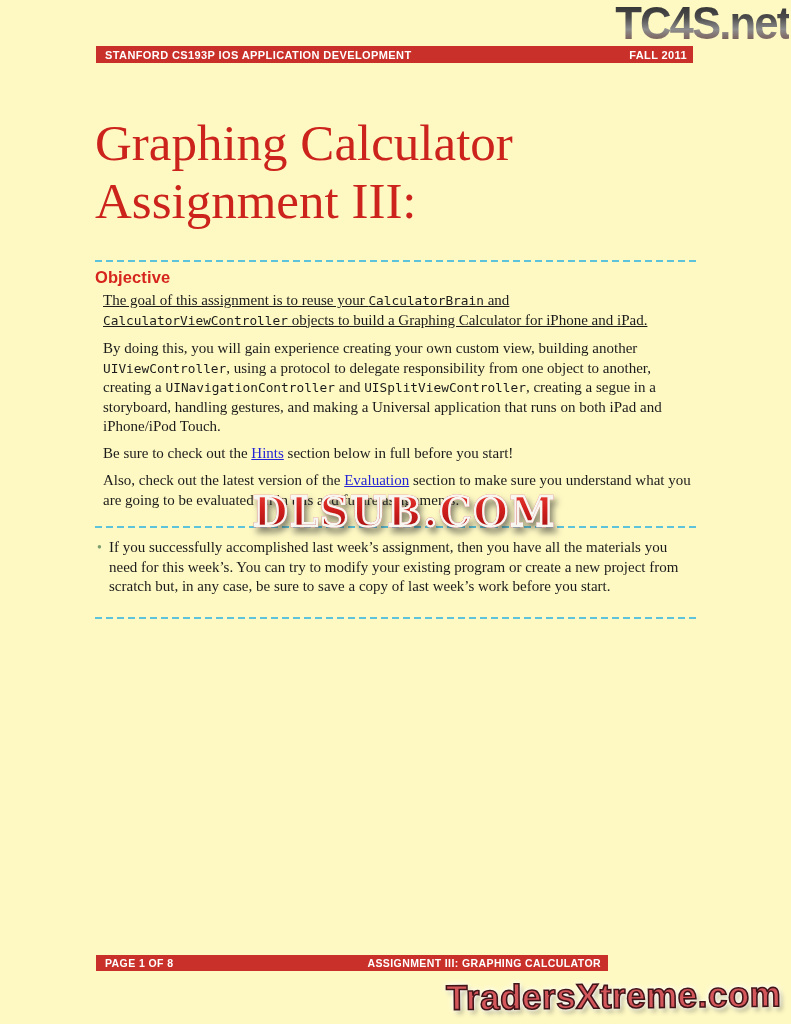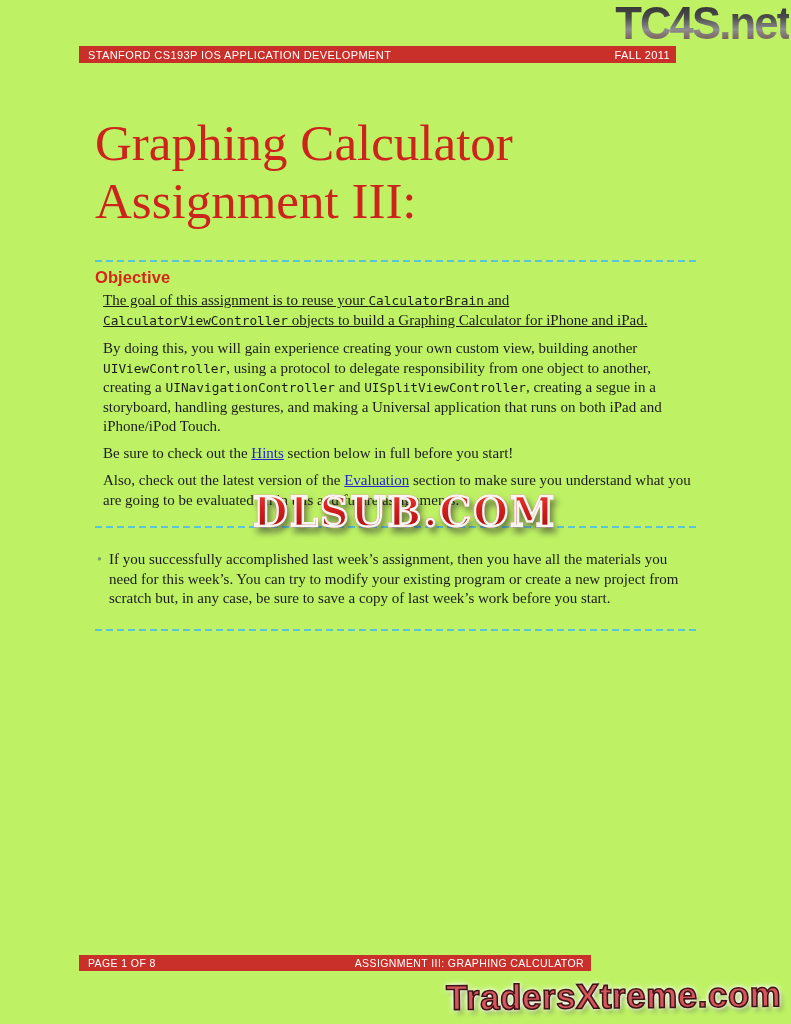--- a/index.html
+++ b/index.html
@@ -9,39 +9,39 @@
     --divider-blue:#5CC3DA;
     --link-blue:#2424D6;
     --bullet-green:#7C9E6E;
     --body-ink:#1b1b1b;
   }
   *{margin:0;padding:0;box-sizing:border-box;}
   html,body{background:#ffffff;}
   .page{
     position:relative;
     width:791px;height:1024px;
-    background:#bef264;
+    background:#fef9c3;
     overflow:hidden;
     font-family:"Liberation Serif", serif;
   }
   
   .top-logo{
     position:absolute; top:-4px; right:2px;
     font-family:"Liberation Sans", sans-serif;
     font-weight:bold; font-size:46px; letter-spacing:-2px;
     background:linear-gradient(180deg,#222 0%,#4c4c4c 40%,#8e8e8e 62%,#6b3c32 96%);
     -webkit-background-clip:text; background-clip:text; color:transparent;
     transform:scaleX(0.95); transform-origin:right top;
   }
   
   .bar{
-    position:absolute; left:79px;
+    position:absolute; left:96px;
     background:var(--bar-red); color:#fff;
     display:flex; justify-content:space-between; align-items:center;
-    font-family:"Liberation Sans", sans-serif; font-weight:normal;
+    font-family:"Liberation Sans", sans-serif; font-weight:bold;
     letter-spacing:.4px;
   }
   .header-bar{top:46px; width:597px; height:17px; font-size:11px; padding:0 6px 0 9px;}
   .footer-bar{top:955px; width:512px; height:16px; font-size:10.5px; padding:0 7px 0 9px;}
   
   .body-col{position:absolute; top:88px; left:95px; width:605px;}
   .title{
     font-family:"Liberation Serif", serif;
     font-weight:normal; color:var(--title-red);
     font-size:51px; line-height:58px; letter-spacing:0;
@@ -64,21 +64,21 @@
   }
   .p1{margin-top:4px;text-decoration:underline;}
   .p2{margin-top:9px;}
   .p3{margin-top:7px;}
   .p4{margin-top:8px;}
   .code{
     font-family:"DejaVu Sans Mono", monospace;
     font-size:12.8px;
   }
   .doclink{color:var(--link-blue); text-decoration:underline; cursor:pointer;}
-  ul.mats{list-style:none; margin-top:22px;}
+  ul.mats{list-style:none; margin-top:10px;}
   ul.mats li{
     position:relative; padding-left:14px; padding-right:2px;
     font-size:15px; line-height:19.5px; color:var(--body-ink);
   }
   ul.mats li::before{
     content:"•"; position:absolute; left:2px; top:0;
     color:var(--bullet-green); font-size:14px;
   }
   
   .dlsub{

